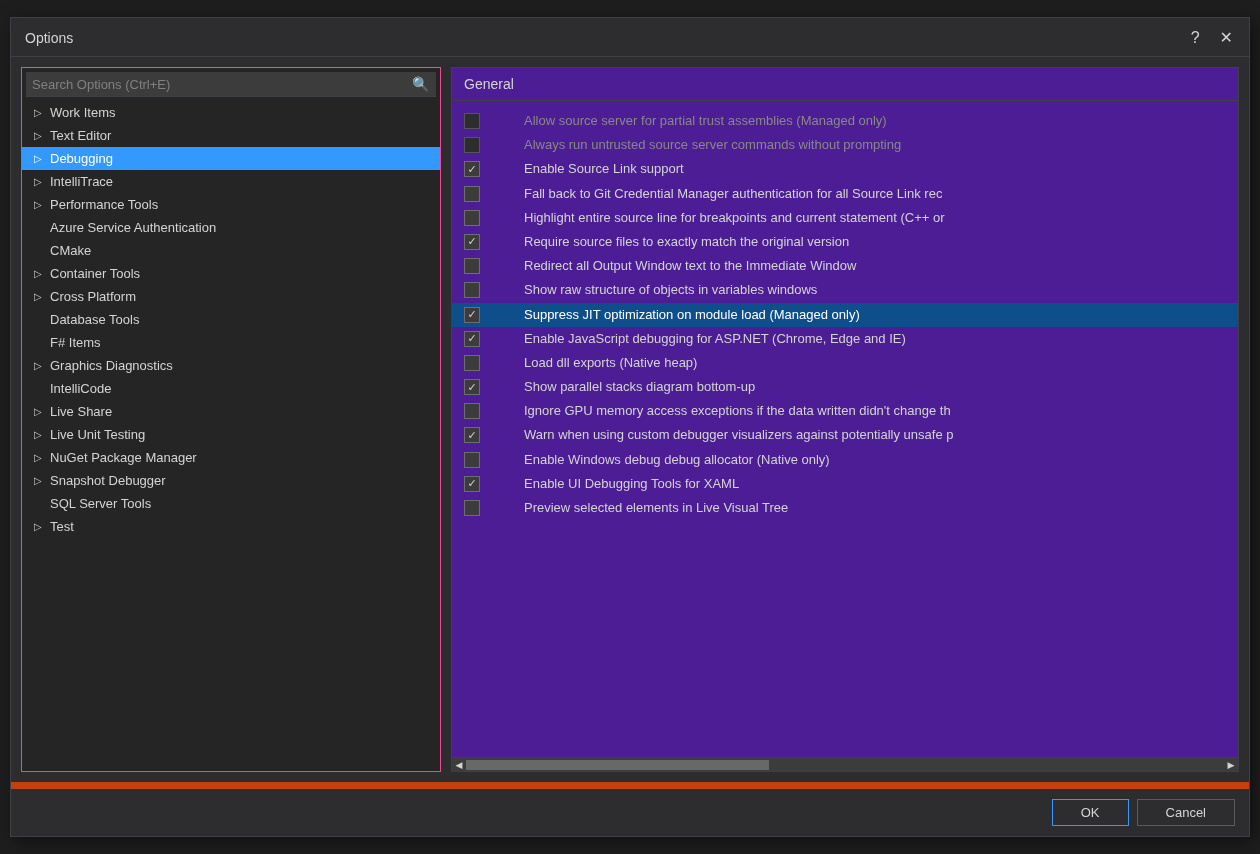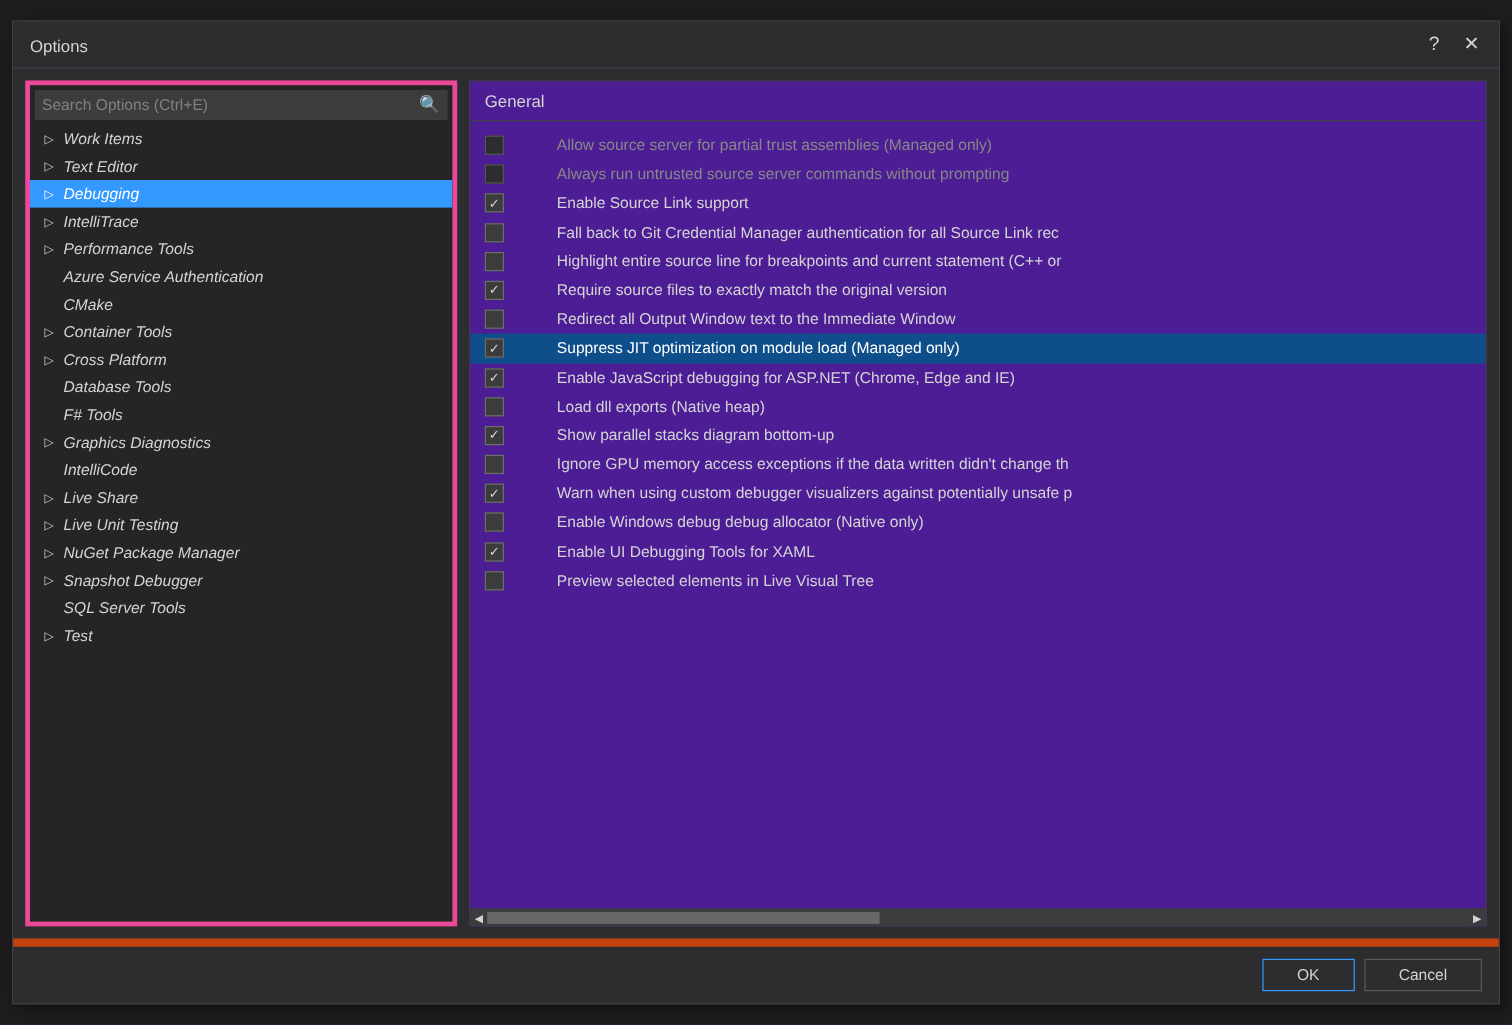--- a/index.html
+++ b/index.html
@@ -53,25 +53,25 @@
     }
     .dialog-body {
       display: flex;
       flex: 1;
       overflow: hidden;
       padding: 10px;
       gap: 10px;
     }
     
     .left-panel {
-      width: 360px;
+      width: 420px;
       display: flex;
       flex-direction: column;
       flex-shrink: 0;
-      border: 4px solid #ec4899;
+      border: 1px solid #ec4899;
       background: #252526;
     }
     .search-box {
       display: flex;
       align-items: center;
       border-bottom: 1px solid #3f3f46;
       padding: 4px 6px;
       background: #3c3c3c;
       margin: 4px;
     }
@@ -99,21 +99,21 @@
       white-space: nowrap;
     }
     .tree-item.selected { background: #3399ff; color: #fff; }
     .tree-item .arrow {
       width: 14px;
       font-size: 10px;
       color: #cccccc;
       flex-shrink: 0;
     }
     .tree-item.selected .arrow { color: #fff; }
-    .tree-item-label { margin-left: 2px; font-style: italic; }
+    .tree-item-label { margin-left: 2px; }
     .left-panel-inner {
       display: flex;
       flex: 1;
       overflow: hidden;
     }
     
     .right-panel {
       flex: 1;
       display: flex;
       flex-direction: column;
@@ -305,21 +305,21 @@
             <div class="tree-item">
               <span class="arrow">▷</span>
               <span class="tree-item-label">Cross Platform</span>
             </div>
             <div class="tree-item">
               <span class="arrow"></span>
               <span class="tree-item-label">Database Tools</span>
             </div>
             <div class="tree-item">
               <span class="arrow"></span>
-              <span class="tree-item-label">F# Tools</span>
+              <span class="tree-item-label">F# Items</span>
             </div>
             <div class="tree-item">
               <span class="arrow">▷</span>
               <span class="tree-item-label">Graphics Diagnostics</span>
             </div>
             <div class="tree-item">
               <span class="arrow"></span>
               <span class="tree-item-label">IntelliCode</span>
             </div>
             <div class="tree-item">
@@ -376,20 +376,24 @@
                 <div class="option-check"></div>
                 <span class="option-label">Highlight entire source line for breakpoints and current statement (C++ or</span>
               </div>
               <div class="option-row">
                 <div class="option-check checked">✓</div>
                 <span class="option-label">Require source files to exactly match the original version</span>
               </div>
               <div class="option-row">
                 <div class="option-check"></div>
                 <span class="option-label">Redirect all Output Window text to the Immediate Window</span>
+              </div>
+              <div class="option-row">
+                <div class="option-check"></div>
+                <span class="option-label">Show raw structure of objects in variables windows</span>
               </div>
               <div class="option-row highlighted">
                 <div class="option-check checked">✓</div>
                 <span class="option-label">Suppress JIT optimization on module load (Managed only)</span>
               </div>
               <div class="option-row">
                 <div class="option-check checked">✓</div>
                 <span class="option-label">Enable JavaScript debugging for ASP.NET (Chrome, Edge and IE)</span>
               </div>
               <div class="option-row">

